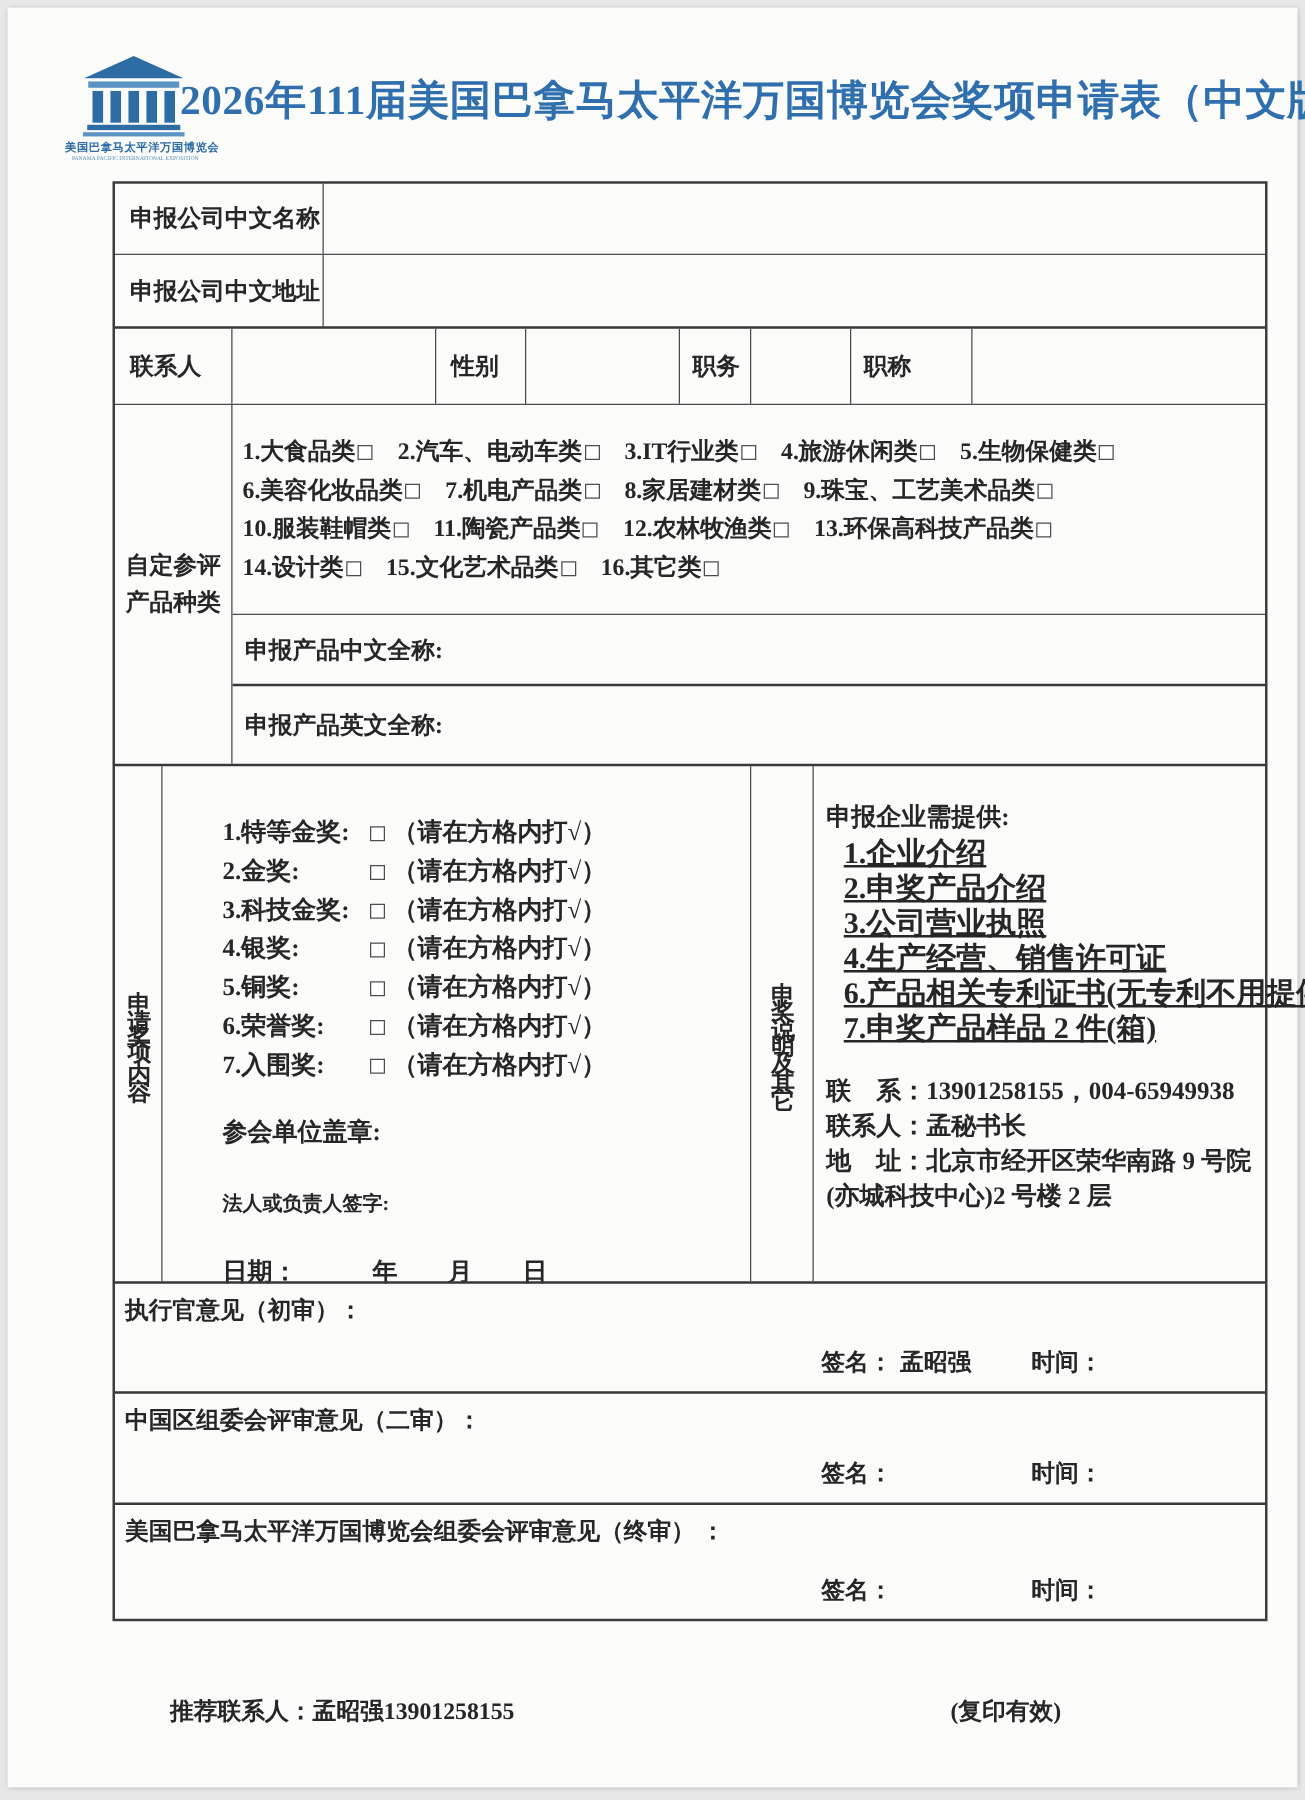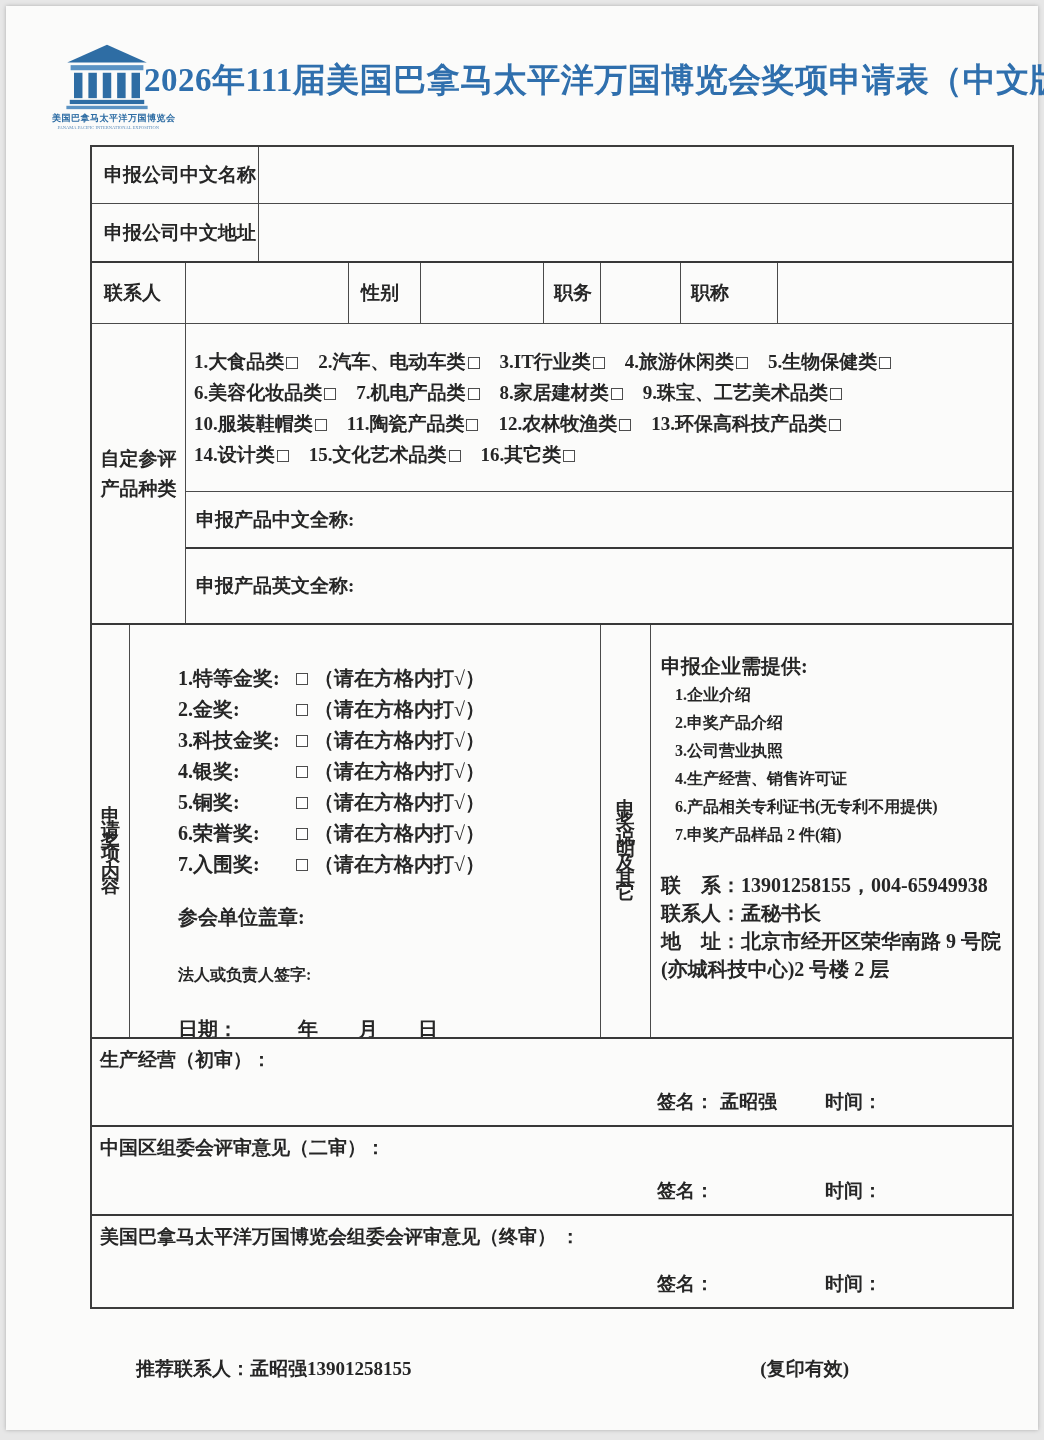--- a/index.html
+++ b/index.html
@@ -56,21 +56,21 @@
   }
   .cat-right{flex:1;display:flex;flex-direction:column;min-width:0;}
   .cat-items{height:167px;box-sizing:border-box;padding:22px 4px 0 8px;overflow:hidden;}
   .cat-line{white-space:nowrap;line-height:31px;font-size:19px;}
   .cat-item{margin-right:20px;}
   .sq{
     display:inline-block;width:12px;height:12px;border:1.5px solid #4d4d4d;
     vertical-align:-1px;margin-left:2px;box-sizing:border-box;background:#fff;
   }
   .prod-row{height:56px;border-top:1.5px solid #4a4a4a;display:flex;align-items:center;padding-left:10px;box-sizing:border-box;}
-  .prod-row.en{height:76px;border-top:2px solid #383838;}
+  .prod-row.en{height:64px;border-top:2px solid #383838;}
   
   .awards-section{display:flex;border-top:2px solid #383838;height:414px;box-sizing:border-box;}
   .vcol{
     flex:none;border-right:1.5px solid #4a4a4a;box-sizing:border-box;
     display:flex;align-items:center;justify-content:center;
   }
   .vtext{
     writing-mode:vertical-rl;text-orientation:upright;
     letter-spacing:14px;font-size:19px;font-weight:600;
   }
@@ -78,21 +78,21 @@
   .award-item{display:flex;align-items:center;line-height:31px;height:31px;font-size:20px;}
   .award-name{width:118px;flex:none;}
   .award-item .sq{margin:0 6px 0 0;}
   .award-note{white-space:nowrap;}
   .stamp-line{margin-top:24px;font-size:20px;}
   .signer-line{margin-top:34px;font-size:16px;}
   .date-line{margin-top:30px;font-size:20px;}
   .instr-col{width:50px;}
   .instr-content{flex:1;box-sizing:border-box;padding:26px 8px 0 10px;min-width:0;}
   .instr-head{font-size:20px;line-height:30px;}
-  .instr-item{font-size:16px;line-height:28px;padding-left:14px;white-space:nowrap;}
+  .instr-item{font-size:24px;line-height:28px;padding-left:14px;white-space:nowrap;text-decoration:underline;}
   .contact-block{margin-top:22px;}
   .contact-line{font-size:20px;line-height:28px;}
   
   .review{position:relative;box-sizing:border-box;border-top:2px solid #383838;}
   .rev1{height:88px;} .rev2{height:89px;} .rev3{height:93px;}
   .review-title{position:absolute;left:8px;top:8px;font-size:19px;}
   .sign-line{position:absolute;left:565px;bottom:10px;font-size:19px;display:flex;}
   .sig-val{display:inline-block;width:105px;padding-left:6px;}
   
   .footnote{
@@ -234,21 +234,21 @@
           </div>
         <div class="contact-block" id="contact-lines">
             <div class="contact-line">联　系：13901258155，004-65949938</div>
             <div class="contact-line">联系人：孟秘书长</div>
             <div class="contact-line">地　址：北京市经开区荣华南路 9 号院(亦城科技中心)2 号楼 2 层</div>
           </div>
       </div>
     </div>
 
     <div class="review rev1">
-      <div class="review-title">生产经营（初审）：</div>
+      <div class="review-title">执行官意见（初审）：</div>
       <div class="sign-line">
         <span>签名：</span>
         <span class="sig-val">孟昭强</span>
         <span>时间：</span>
       </div>
     </div>
     <div class="review rev2">
       <div class="review-title">中国区组委会评审意见（二审）：</div>
       <div class="sign-line">
         <span>签名：</span>

